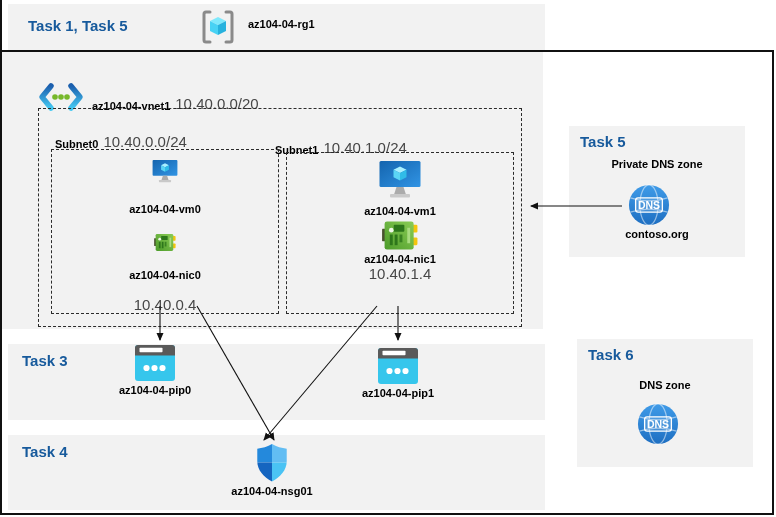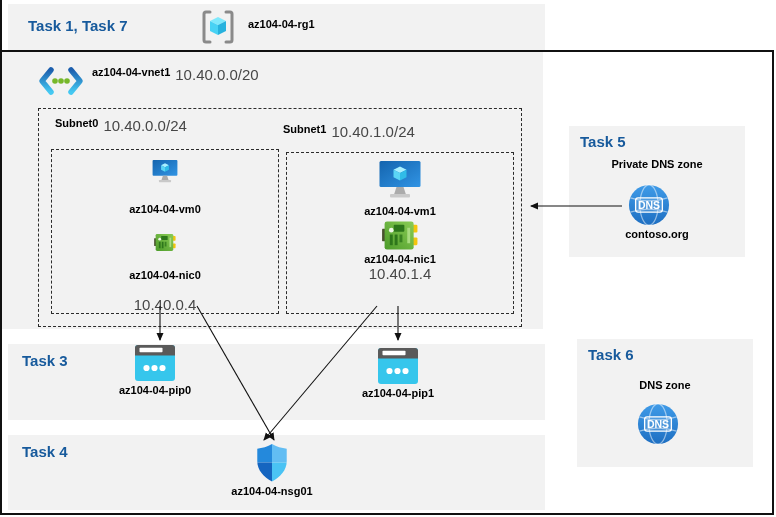--- a/index.html
+++ b/index.html
@@ -7,21 +7,21 @@
     position:relative;width:776px;height:517px;background:#fff;overflow:hidden;
     font-family:"Liberation Sans",sans-serif;color:#000;
   }
   .abs{position:absolute;}
   .band{background:#F2F2F2;}
   .frame{border:2px solid #111;box-sizing:border-box;}
   .dashed{border:1px dashed #2b2b2b;box-sizing:border-box;}
   .task-label{font-size:15px;font-weight:700;color:#175A9C;white-space:nowrap;}
   .res-label{font-size:11px;font-weight:700;color:#000;white-space:nowrap;}
   .dim-label{font-size:15px;font-weight:400;color:#474747;white-space:nowrap;}
-  .hrow{display:flex;align-items:flex-start;gap:8px;}
+  .hrow{display:flex;align-items:flex-end;gap:8px;margin-top:16px;}
   .vcol{display:flex;flex-direction:column;align-items:center;}
   .centered{left:0;right:0;text-align:center;}
   svg{display:block;}
   #arrows{pointer-events:none;}
 </style>
 </head>
 <body>
 
 <svg width="0" height="0" style="position:absolute" aria-hidden="true">
   <defs>
@@ -113,42 +113,42 @@
     </symbol>
   </defs>
 </svg>
 
 <div id="stage">
 
   <div class="abs" style="left:0;top:0;width:2px;height:50px;background:#111;"></div>
   <div class="abs frame" style="left:0;top:50px;width:774px;height:465px;"></div>
 
   <div class="abs band" style="left:8px;top:4px;width:537px;height:46px;">
-    <span class="abs task-label" style="left:20px;top:13px;">Task 1, Task 7</span>
+    <span class="abs task-label" style="left:20px;top:13px;">Task 1, Task 5</span>
     <svg class="abs" style="left:190px;top:3px;" width="40" height="40">
         <use href="#i-rg"></use>
       </svg>
     <span class="abs res-label" style="left:240px;top:14px;">az104-04-rg1</span>
   </div>
 
   <div class="abs band" style="left:2px;top:52px;width:541px;height:277px;">
     <div class="abs hrow" style="left:36px;top:14px;">
       <svg width="46" height="30">
           <use href="#i-vnet"></use>
         </svg>
       <span class="res-label">az104-04-vnet1</span>
       <span class="dim-label" style="margin-left:-3px;">10.40.0.0/20</span>
     </div>
 
     <div class="abs dashed" style="left:36px;top:56px;width:484px;height:219px;">
       <div class="abs hrow" style="left:16px;top:8px;gap:5px;">
         <span class="res-label">Subnet0</span>
         <span class="dim-label">10.40.0.0/24</span>
       </div>
-      <div class="abs hrow" style="left:244px;top:14px;gap:5px;">
+      <div class="abs hrow" style="left:236px;top:14px;gap:5px;">
         <span class="res-label">Subnet1</span>
         <span class="dim-label">10.40.1.0/24</span>
       </div>
 
       <div class="abs dashed vcol" style="left:12px;top:40px;width:228px;height:165px;padding-top:10px;gap:15px;">
         <svg width="42" height="40">
             <use href="#i-vm"></use>
           </svg>
         <span class="res-label" style="margin-top:4px;">az104-04-vm0</span>
         <svg width="36" height="31" style="margin-top:3px;">

